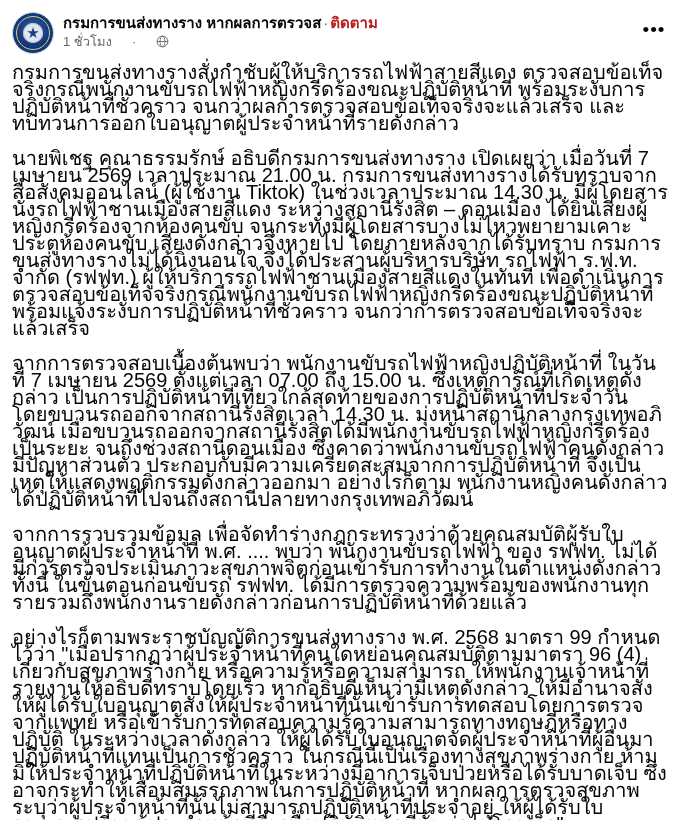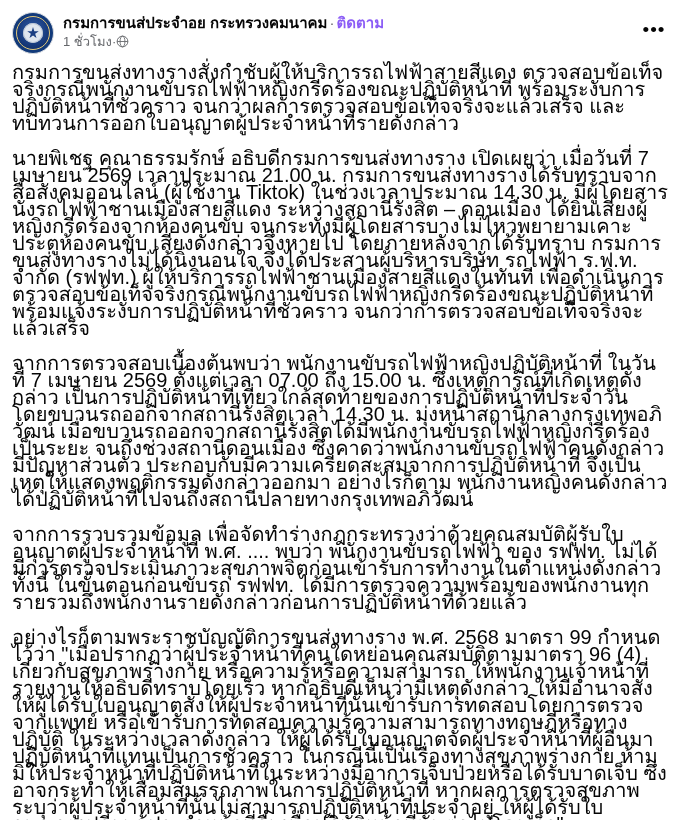--- a/index.html
+++ b/index.html
@@ -81,28 +81,28 @@
   }
   .page-name {
     font-weight: bold;
   }
   .dot-sep {
     color: #65676b;
     font-weight: normal;
     padding: 0 2px;
   }
   .follow-link {
-    color: #8b5cf6;
+    color: #b91c1c;
     font-weight: bold;
     cursor: pointer;
   }
   .meta-line {
     display: flex;
     align-items: center;
-    gap: 0;
+    gap: 20px;
     font-size: 13px;
     line-height: 17px;
     color: #65676b;
     margin-top: 1px;
   }
   .meta-sep { font-size: 13px; line-height: 13px; }
   .globe-icon { display: inline-block; width: 13px; height: 13px; }
   .menu-button {
     flex: 0 0 28px;
     height: 28px;
@@ -138,21 +138,21 @@
   <div class="post-header">
 
     <div class="avatar">
       <div class="seal-outer"></div>
       <div class="seal-inner"></div>
       <div class="seal-mark"></div>
     </div>
 
     <div class="header-text">
       <div class="name-line">
-        <span class="page-name">กรมการขนส่ประจำอย กระทรวงคมนาคม</span><span class="dot-sep">·</span><span class="follow-link">ติดตาม</span>
+        <span class="page-name">กรมการขนส่งทางราง หากผลการตรวจส</span><span class="dot-sep">·</span><span class="follow-link">ติดตาม</span>
       </div>
       <div class="meta-line">
         <span>1 ชั่วโมง</span>
         <span class="meta-sep">·</span>
         <span class="globe-icon">
           <svg viewBox="0 0 16 16" width="13" height="13" aria-hidden="true">
             <circle cx="8" cy="8" r="6.6" fill="none" stroke="#65676b" stroke-width="1.2"></circle>
             <ellipse cx="8" cy="8" rx="3" ry="6.6" fill="none" stroke="#65676b" stroke-width="1.1"></ellipse>
             <line x1="1.4" y1="8" x2="14.6" y2="8" stroke="#65676b" stroke-width="1.1"></line>
           </svg>

